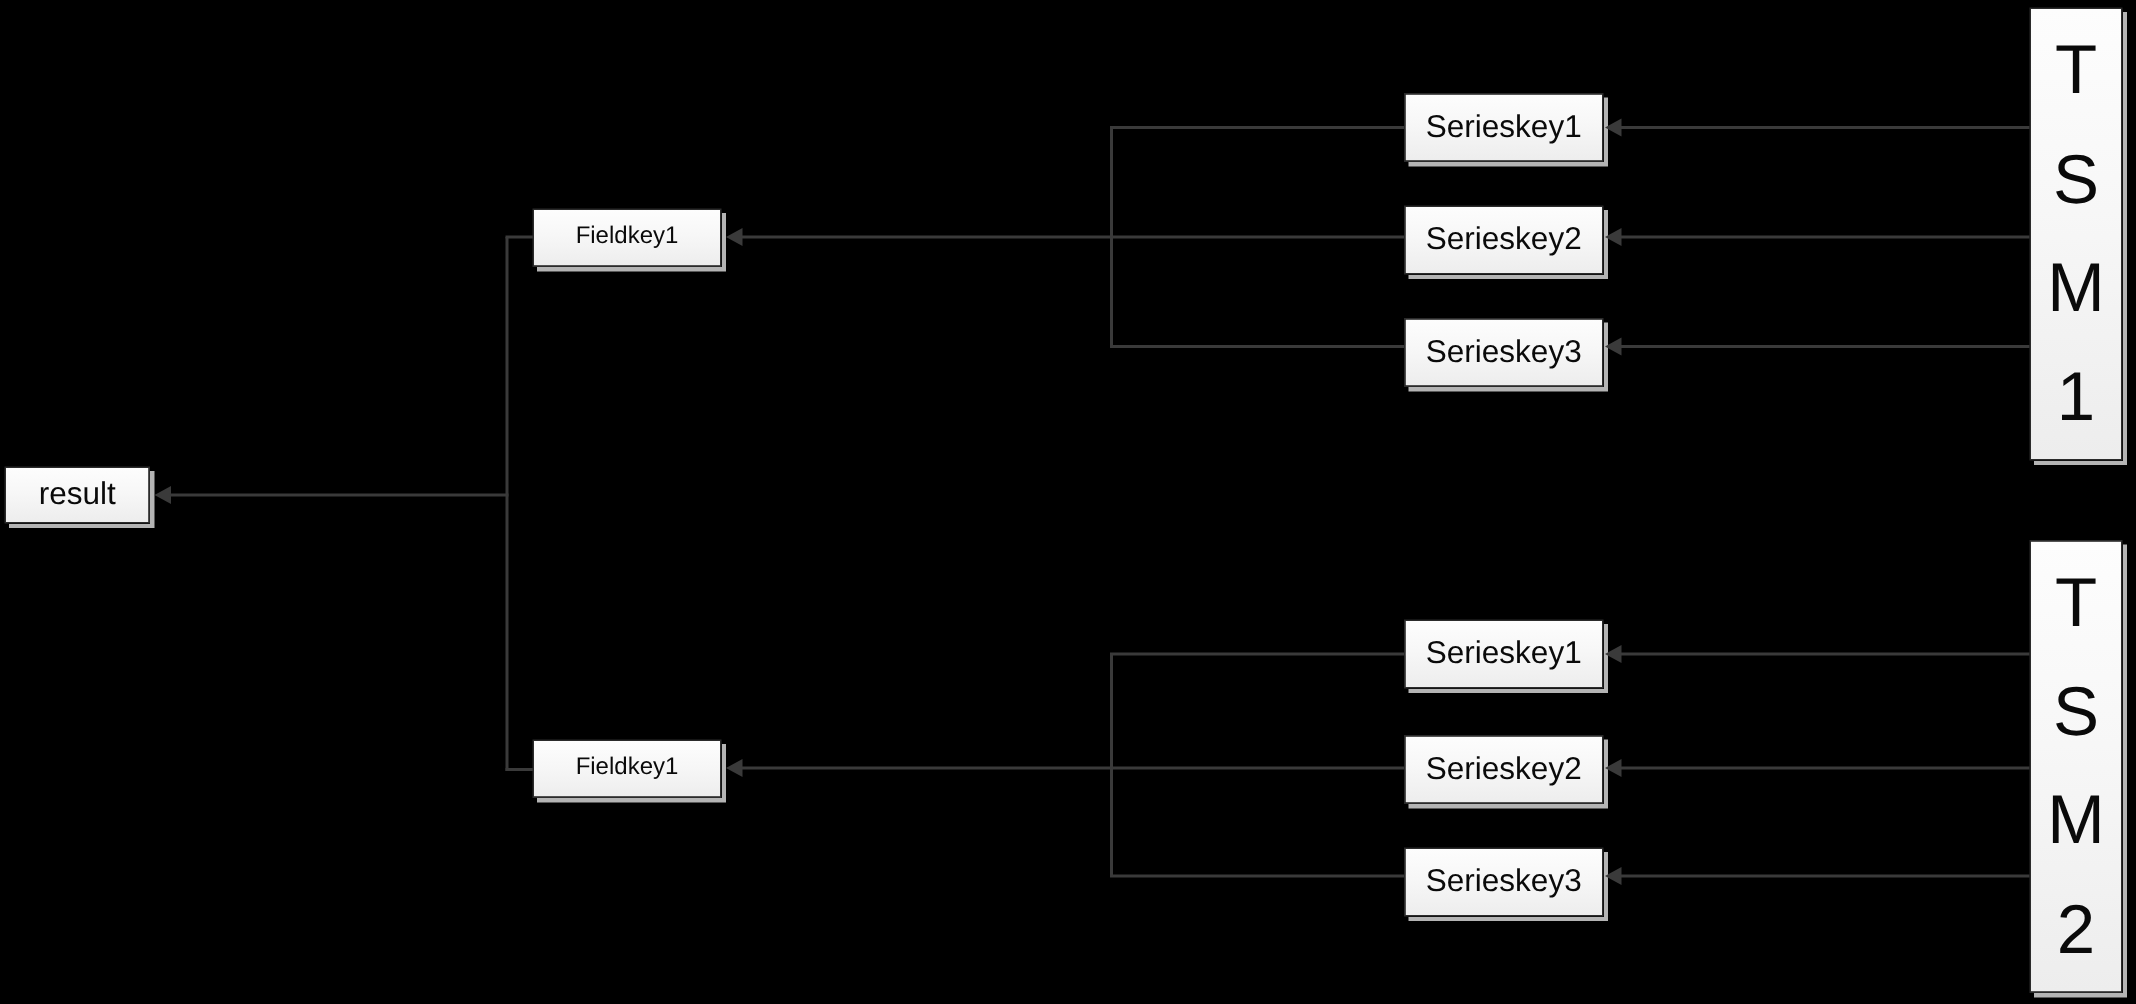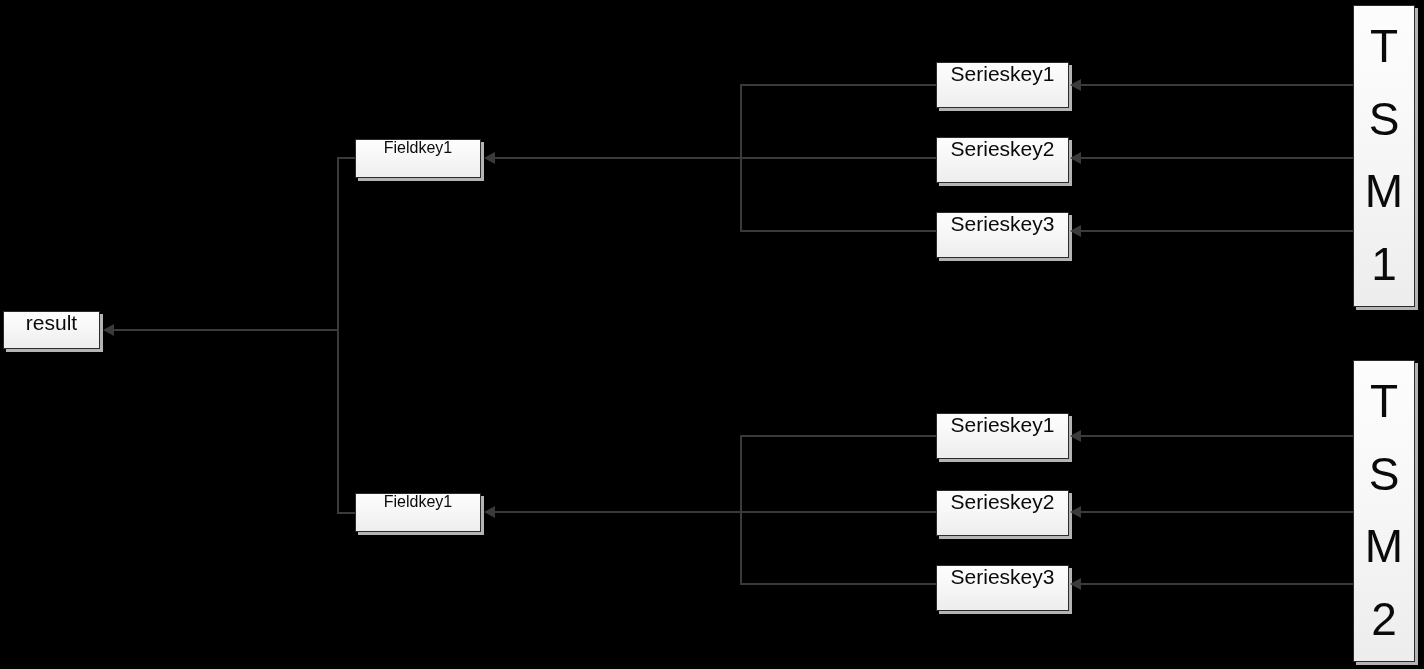--- a/index.html
+++ b/index.html
@@ -9,21 +9,21 @@
 
   
   .node{
     position:absolute;
     box-sizing:border-box;
     background:linear-gradient(180deg,#fdfdfd 0%,#f7f7f7 45%,#ededed 100%);
     border:1px solid #2b2b2b;
     box-shadow:3px 3px 0 0 rgba(190,190,190,0.95);
     color:#0a0a0a;
     display:flex;
-    align-items:flex-start;
+    align-items:center;
     justify-content:center;
     line-height:1.05;
     white-space:nowrap;
   }
   .node-label{display:block;}
 
   
   .n-result{font-size:21px;}
   
   .n-field{font-size:16px;}

